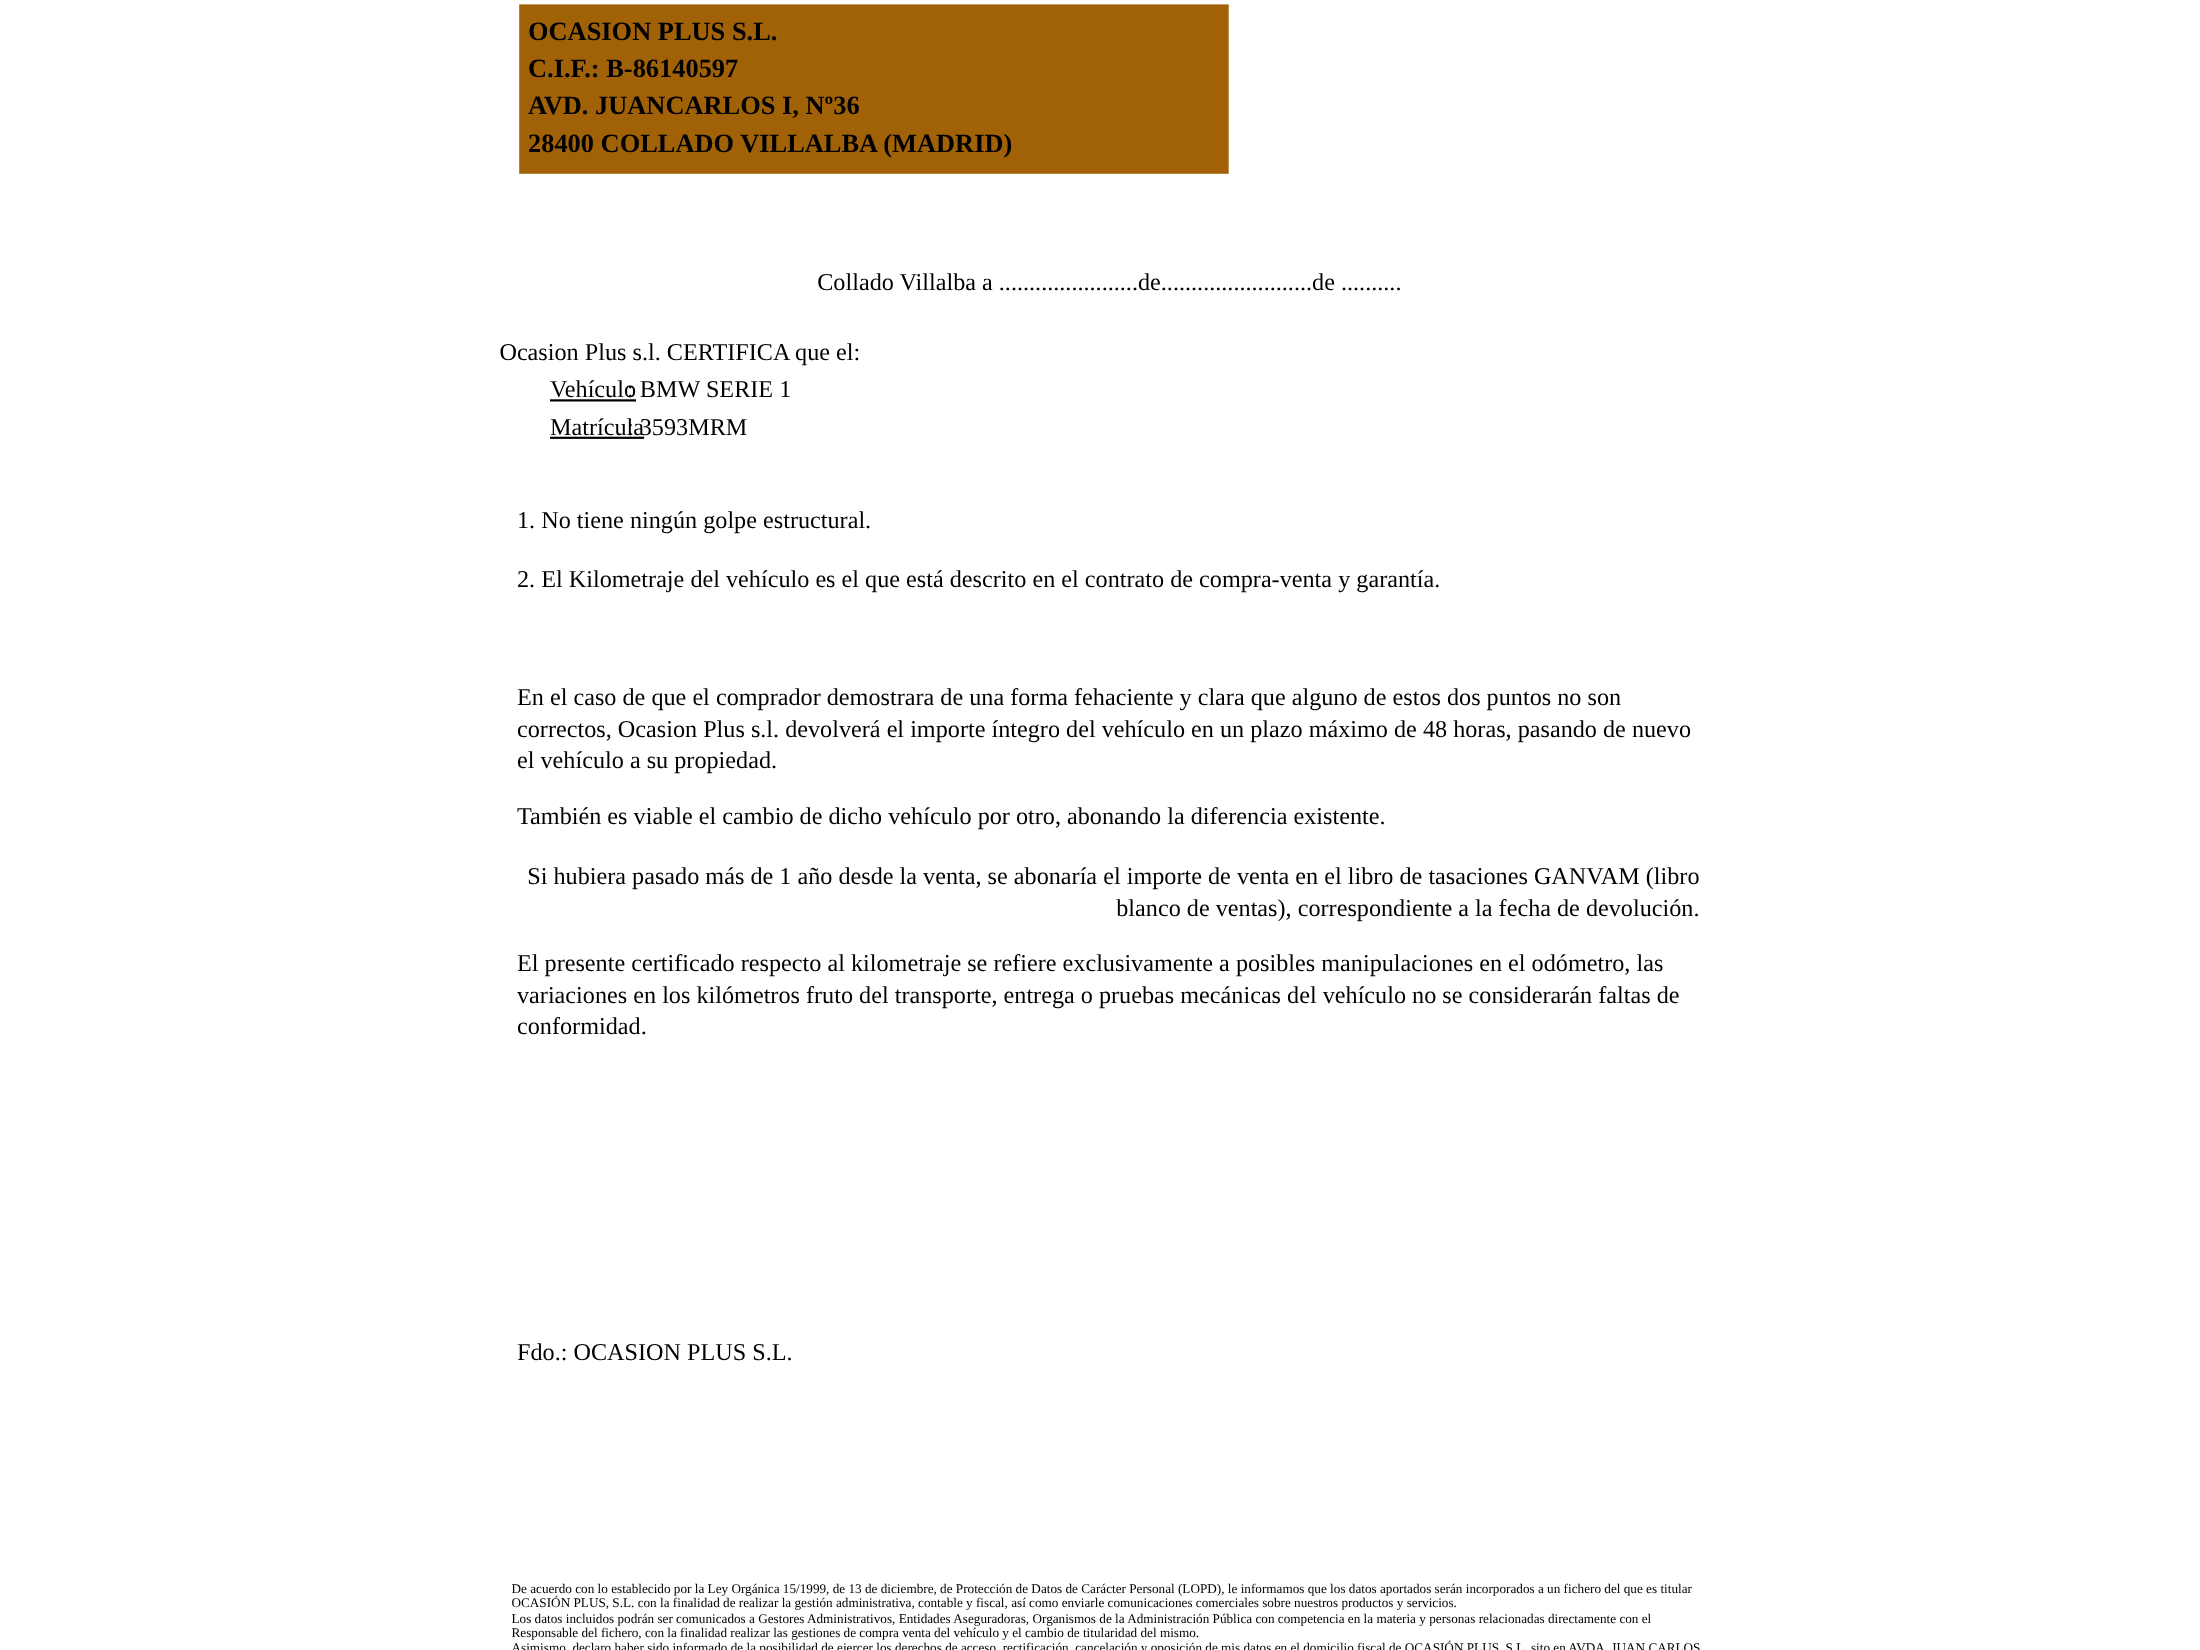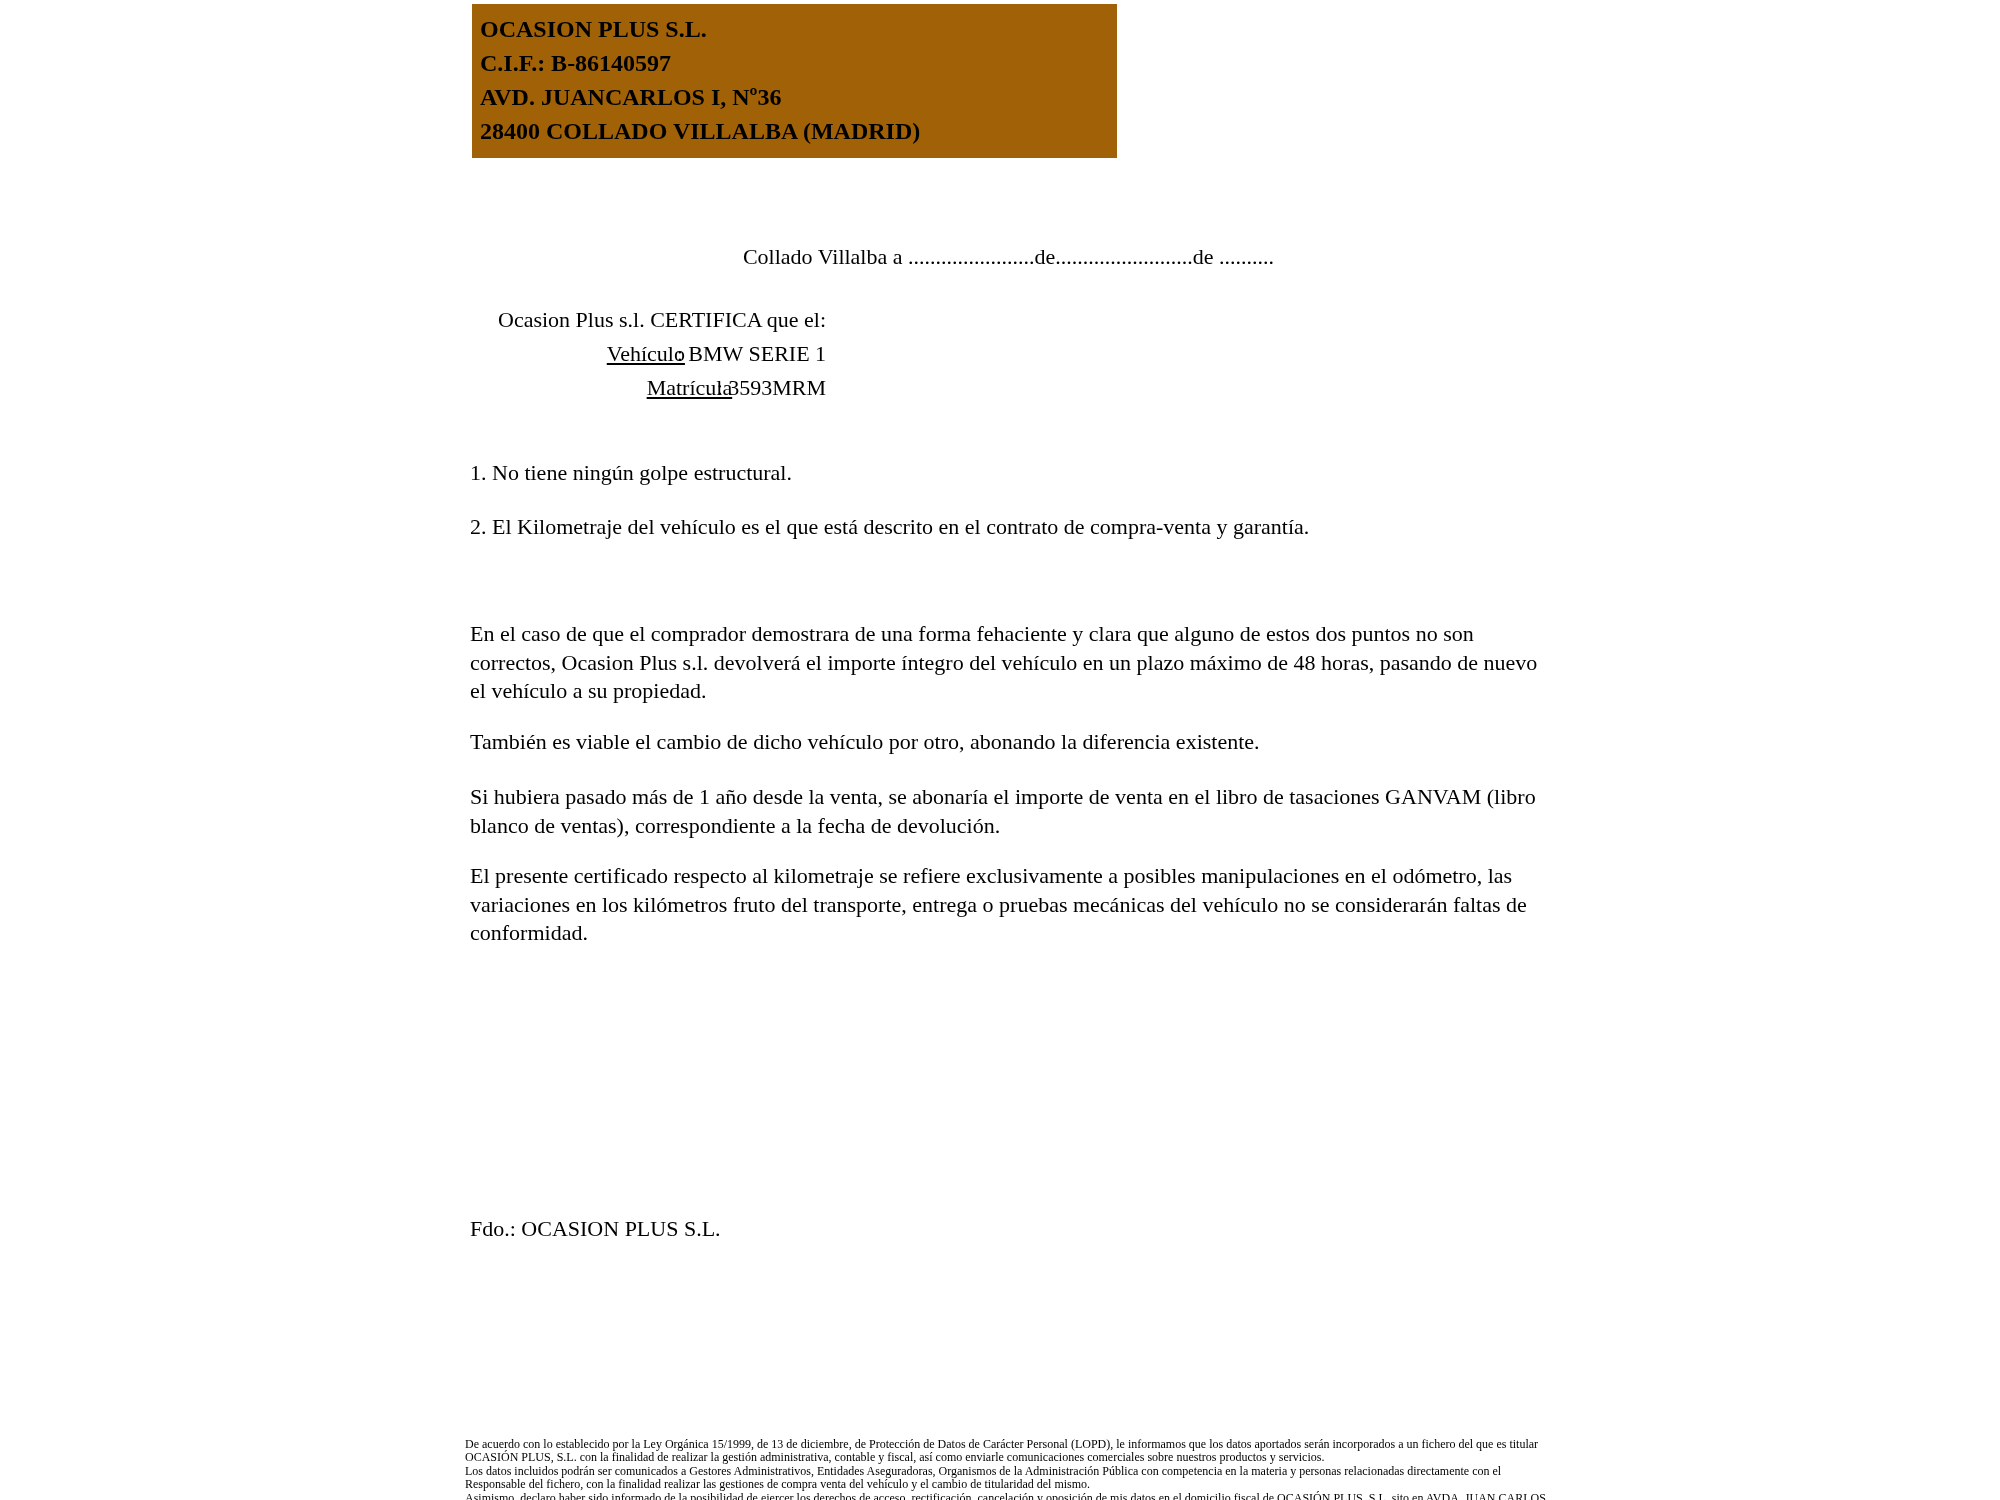--- a/index.html
+++ b/index.html
@@ -27,25 +27,24 @@
   .date-line {
     position: absolute;
     left: 472px;
     top: 244px;
     width: 1073px;
     text-align: center;
     font-size: 22px;
   }
   .certify {
     position: absolute;
-    left: 498px;
+    left: 454px;
     top: 303px;
     font-size: 22px;
     line-height: 34px;
-    text-align: right;
   }
   .certify .label-wrap {
     display: inline-block;
     width: 116px;
   }
   .certify .u { text-decoration: underline; margin-left: 46px; }
   .point {
     position: absolute;
     left: 470px;
     width: 1075px;
@@ -56,21 +55,21 @@
   .point2 { top: 513px; }
   .para {
     position: absolute;
     left: 470px;
     width: 1075px;
     font-size: 22px;
     line-height: 28.5px;
   }
   .para1 { top: 620px; }
   .para2 { top: 728px; }
-  .para3 { top: 783px; }
+  .para3 { top: 783px; text-align: right; }
   .para4 { top: 862px; }
   .signature {
     position: absolute;
     left: 470px;
     top: 1216px;
     font-size: 22px;
   }
   .legal {
     position: absolute;
     left: 465px;

